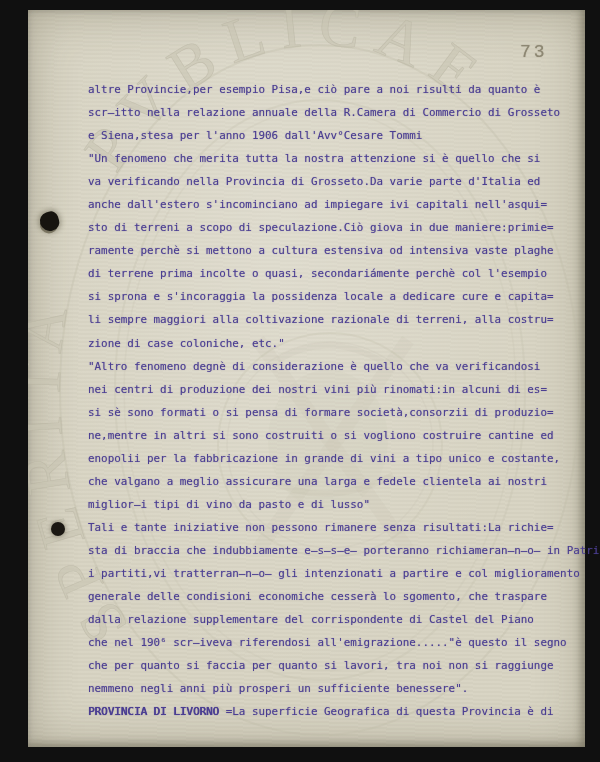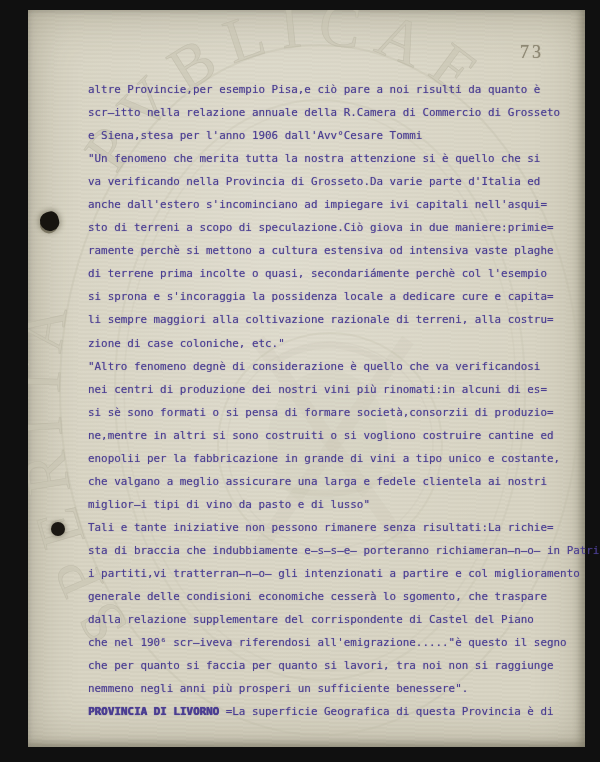--- a/index.html
+++ b/index.html
@@ -24,34 +24,34 @@
   }
   .seal{position:absolute;left:0;top:0;width:557px;height:737px;filter:blur(.4px);}
   .seal-ring-text{
     font-family:"Liberation Serif",serif;
     font-size:62px;letter-spacing:14px;word-spacing:104px;
     fill:var(--seal,#c6c2b0);fill-opacity:.55;
     stroke:#b3af9d;stroke-width:.6;stroke-opacity:.5;
   }
   .page-number{
     position:absolute;left:492px;top:32px;width:60px;
-    font-family:Liberation Serif, serif;font-size:18px;letter-spacing:3px;
+    font-family:Liberation Mono, monospace;font-size:18px;letter-spacing:3px;
     color:var(--page-number,#8d8773);
     text-shadow:0 0 1px rgba(120,113,90,.6);
   }
   .text-block{
     position:absolute;left:60px;top:68px;
     font-size:10.9px;line-height:23.05px;
     color:var(--ink,#4b3e92);
     white-space:pre;
     text-shadow:0 0 1px rgba(75,62,146,.55);
   }
   .line{height:23.05px;}
   .lead-bold{
-    font-weight:bold;
+    font-weight:normal;
     text-shadow:0 0 1px rgba(75,62,146,.95), .5px 0 0 var(--ink,#4b3e92);
   }
   .punch{position:absolute;}
   .punch-top{
     left:40px;top:212px;width:19px;height:19px;
     background:#17140f;
     border-radius:58% 46% 52% 64%;
     transform:rotate(-18deg);
     box-shadow:0 0 5px 2px rgba(60,55,35,.35), -2px 3px 0 -1px rgba(80,74,52,.55);
   }

